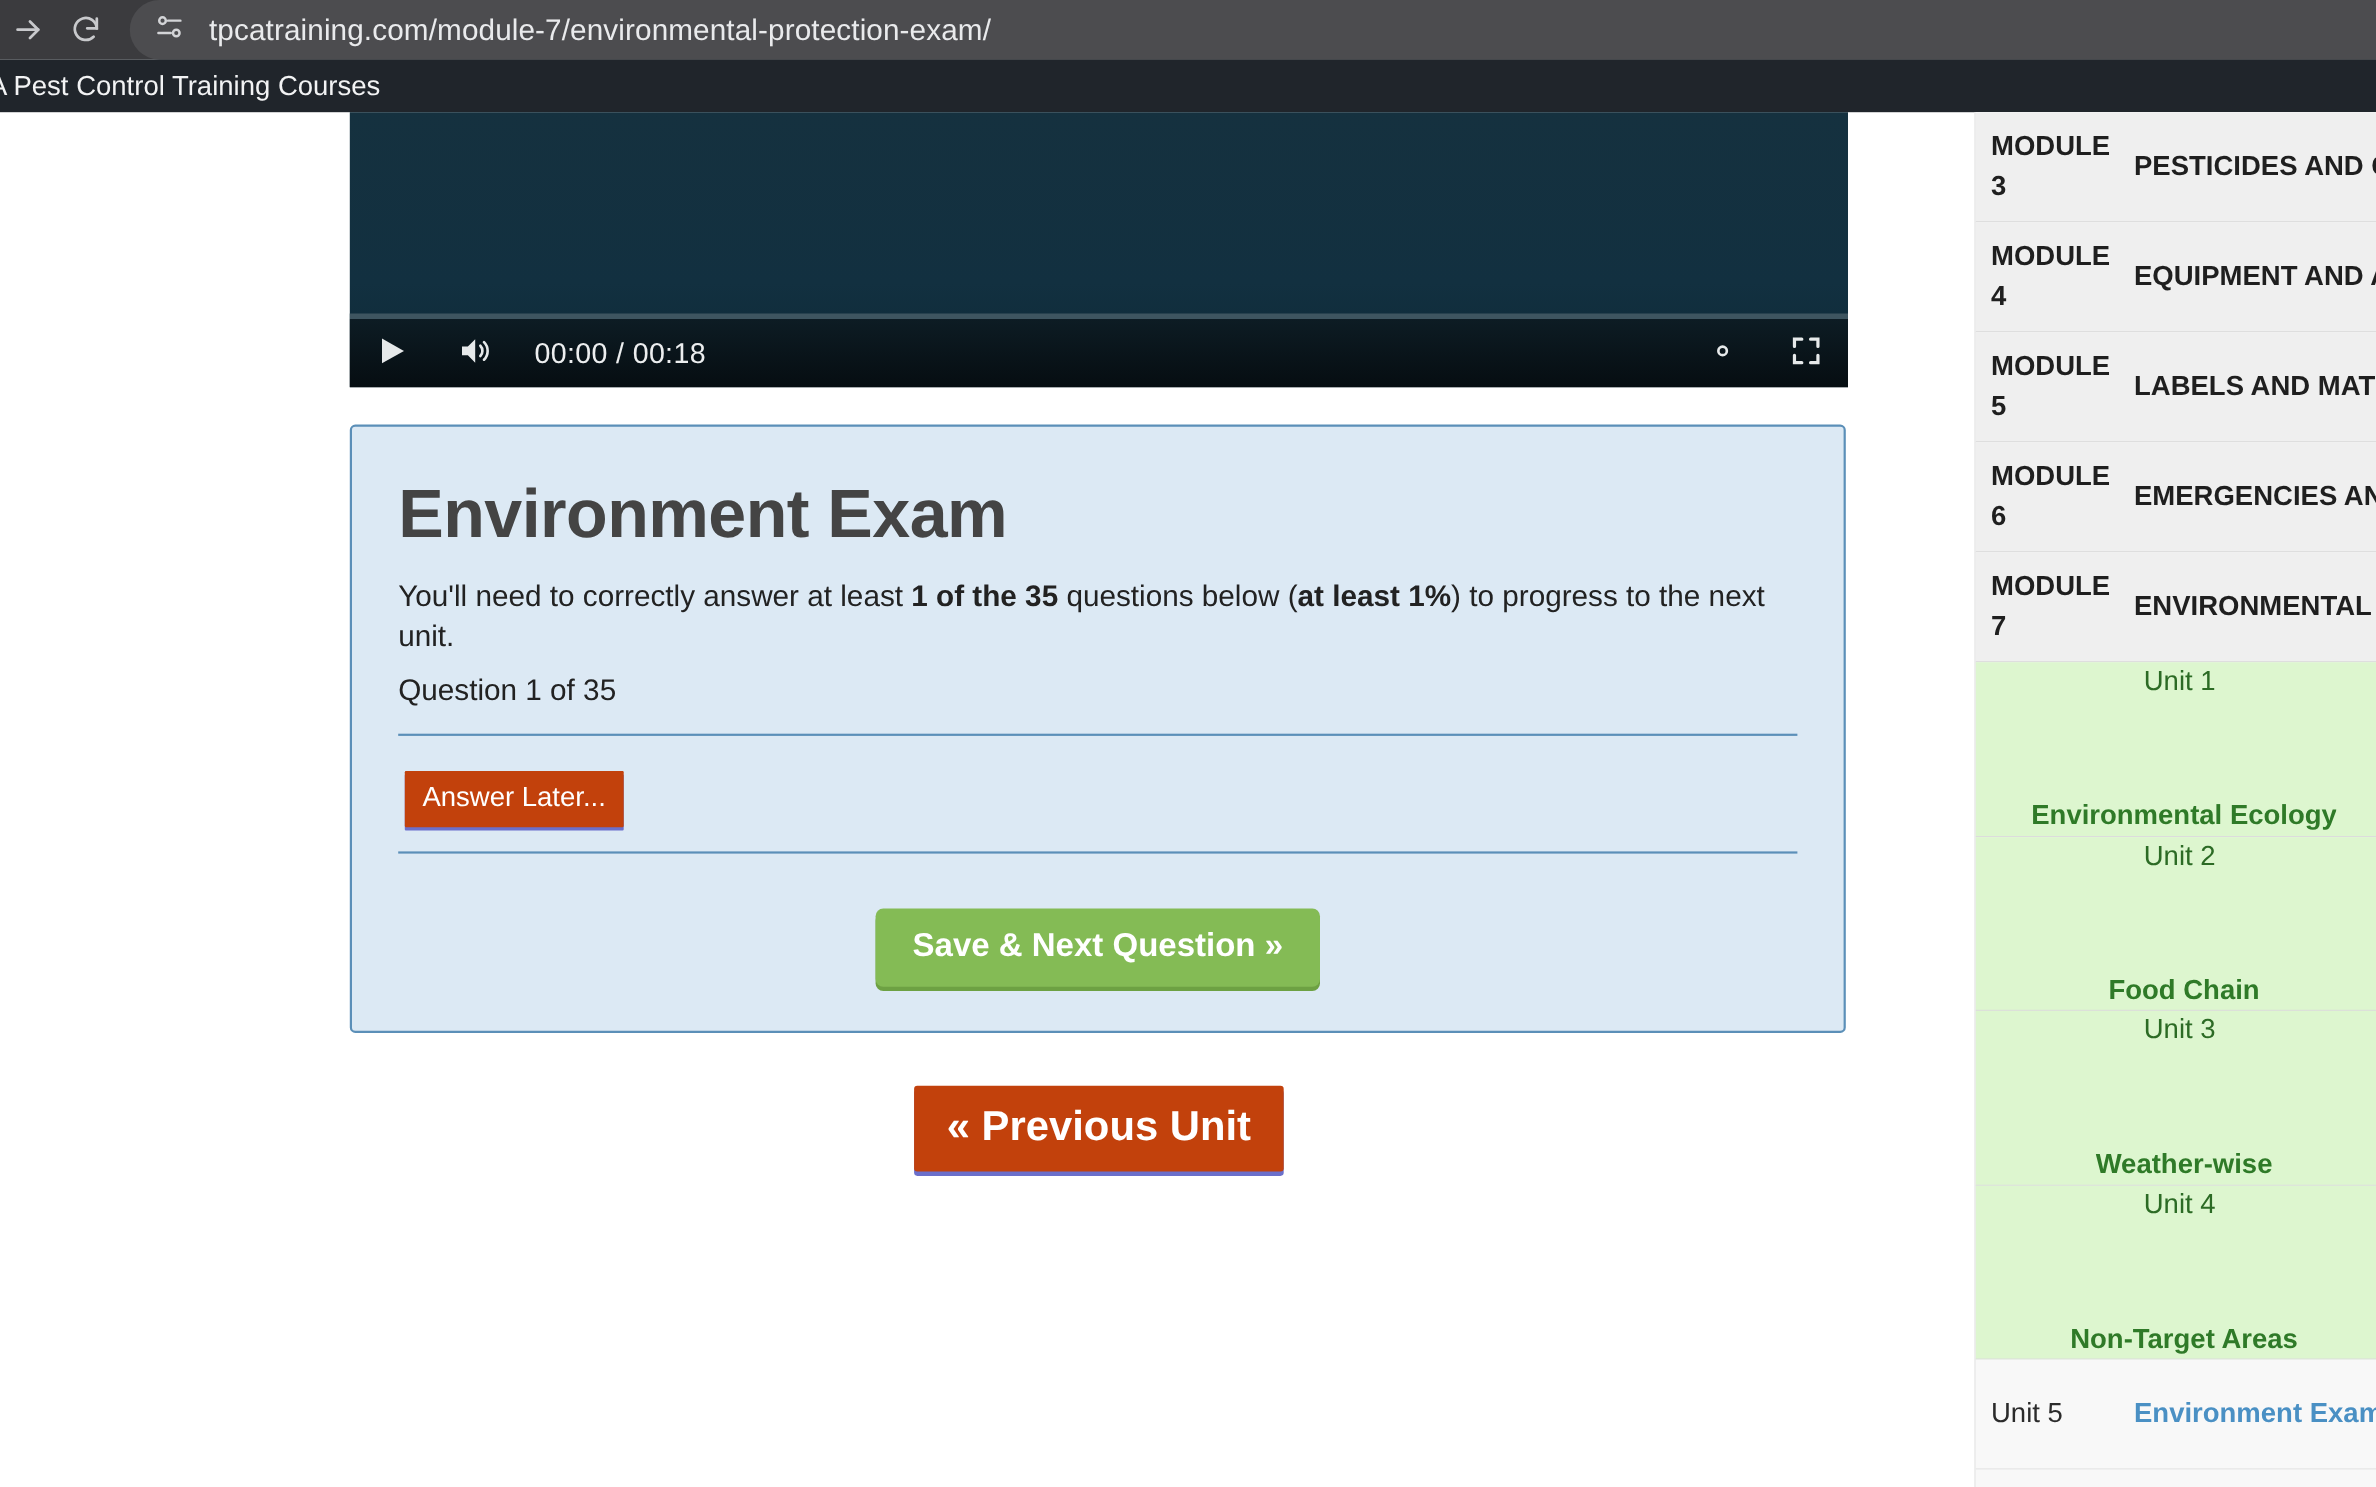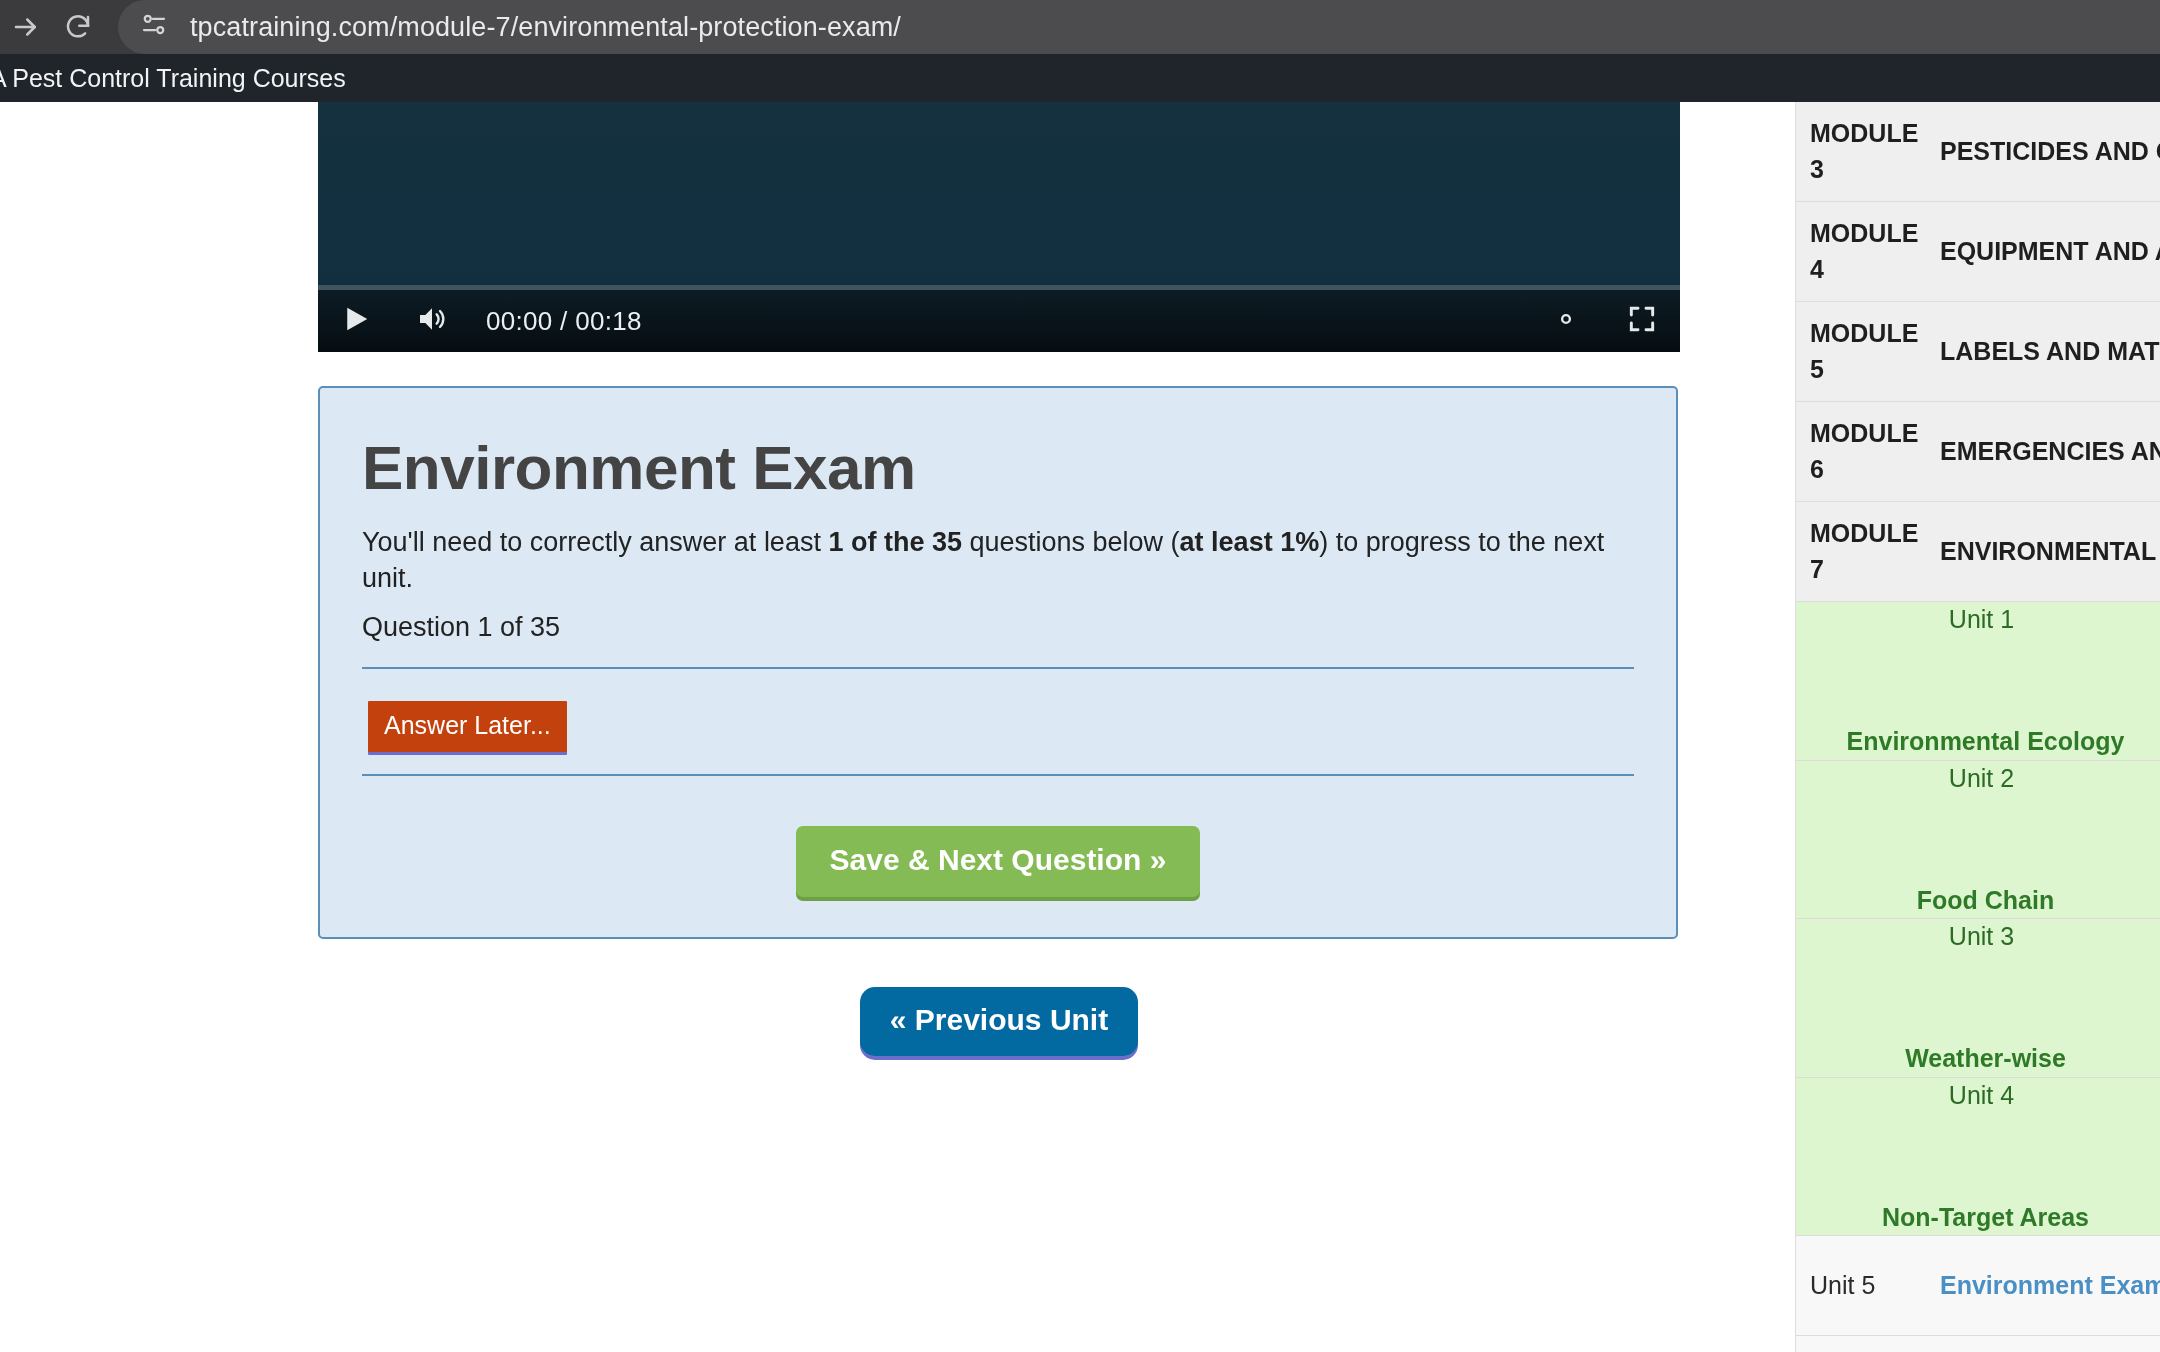--- a/index.html
+++ b/index.html
@@ -227,26 +227,26 @@
     cursor: pointer;
     font-family: "Liberation Sans", sans-serif;
   }
 
   .prev-row {
     display: flex;
     justify-content: center;
     margin-top: 48px;
   }
   .btn-purple {
-    background: #0369a1;
+    background: #c2410c;
     color: #ffffff;
-    font-size: 30px;
+    font-size: 38px;
     font-weight: bold;
     border: none;
-    border-radius: 15px;
+    border-radius: 3px;
     padding: 16px 30px 19px 30px;
     box-shadow: 0 4px 0 #6b6fcb;
     cursor: pointer;
     font-family: "Liberation Sans", sans-serif;
   }
 
   
   .sidebar {
     position: absolute;
     left: 1795px;

